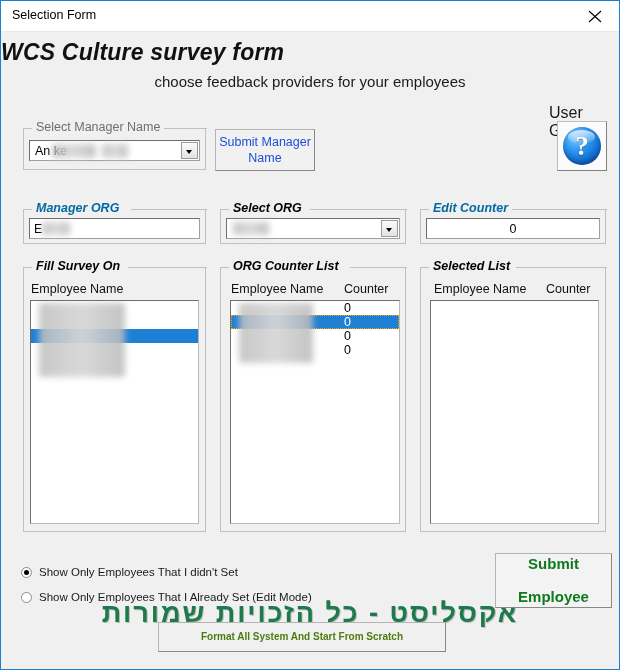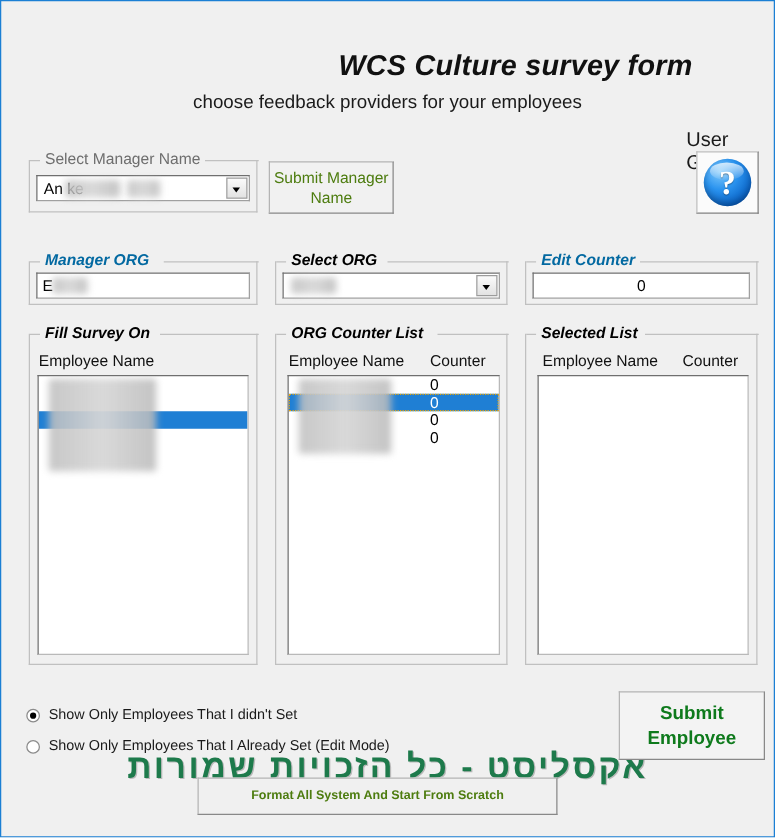--- a/index.html
+++ b/index.html
@@ -43,21 +43,21 @@
     width: 46px; height: 29px;
     cursor: default;
   }
   .close-btn svg { position: absolute; left: 15px; top: 9px; }
 
   
   .form-title {
     position: absolute;
     left: 0; top: 38px;
     width: 553px;
-    text-align: right;
+    text-align: left;
     font-size: 23px;
     font-weight: bold;
     font-style: italic;
     color: #111111;
     letter-spacing: 0.2px;
   }
   .form-subtitle {
     position: absolute;
     left: 0; top: 72px;
     width: 618px;
@@ -166,21 +166,21 @@
     border-bottom-color: #888888;
     text-align: center;
     cursor: default;
     font-size: 12.5px;
     color: #2b2b2b;
     display: flex;
     align-items: center;
     justify-content: center;
     line-height: 16px;
   }
-  .btn-disabled { color: #4d7c0f; }
+  .btn-disabled { color: #1d4ed8; }
   .btn-submit {
     color: #0e7a1c;
     font-weight: bold;
     font-size: 15px;
     line-height: 20px;
     background: #f3f3f3;
     z-index: 5;
   }
   .btn-format {
     color: #4d7c0f;
@@ -310,20 +310,29 @@
     text-shadow: 1px 1px 0 rgba(120,120,120,.45);
     pointer-events: none;
     z-index: 1;
   }
 </style>
 </head>
 <body>
 
 <div class="window">
 
+  <div class="titlebar">
+    <div class="titlebar-text">Selection Form</div>
+    <div class="close-btn">
+      <svg width="14" height="13" viewBox="0 0 14 13">
+        <line x1="1" y1="1" x2="13" y2="12" stroke="#000" stroke-width="1.1"></line>
+        <line x1="13" y1="1" x2="1" y2="12" stroke="#000" stroke-width="1.1"></line>
+      </svg>
+    </div>
+  </div>
 
   <div class="form-title">WCS Culture survey form</div>
   <div class="form-subtitle">choose feedback providers for your employees</div>
 
   <div class="userguide-label">User Guide</div>
   <div class="help-btn">
     <div class="help-circle">
       <div class="help-q">?</div>
     </div>
   </div>
@@ -444,21 +453,21 @@
     <span class="radio-dot on"></span>
     <span class="radio-label">Show Only Employees That I didn't Set</span>
   </div>
   <div class="radio-row" style="left:20px; top:590px;">
     <span class="radio-dot"></span>
     <span class="radio-label">Show Only Employees That I Already Set (Edit Mode)</span>
   </div>
 
   <div class="watermark">אקסליסט  -  כל הזכויות שמורות</div>
 
-  <div class="btn btn-submit" style="left:494px; top:552px; width:117px; height:55px; flex-direction:column;">
+  <div class="btn btn-submit" style="left:494px; top:552px; width:117px; height:55px; flex-direction:column;justify-content:space-between;">
     <span>Submit</span>
     <span>Employee</span>
   </div>
   <div class="btn btn-format" style="left:157px; top:621px; width:288px; height:30px;">
     <span>Format All System And Start From Scratch</span>
   </div>
 
 </div>
 
 </body></html>

